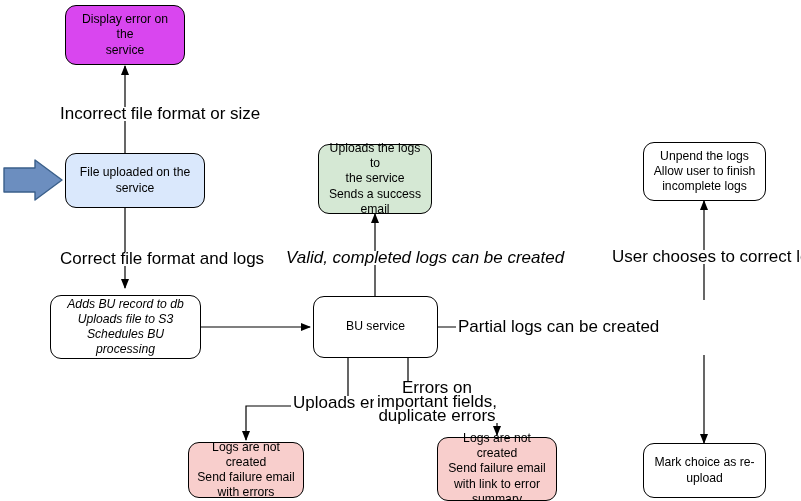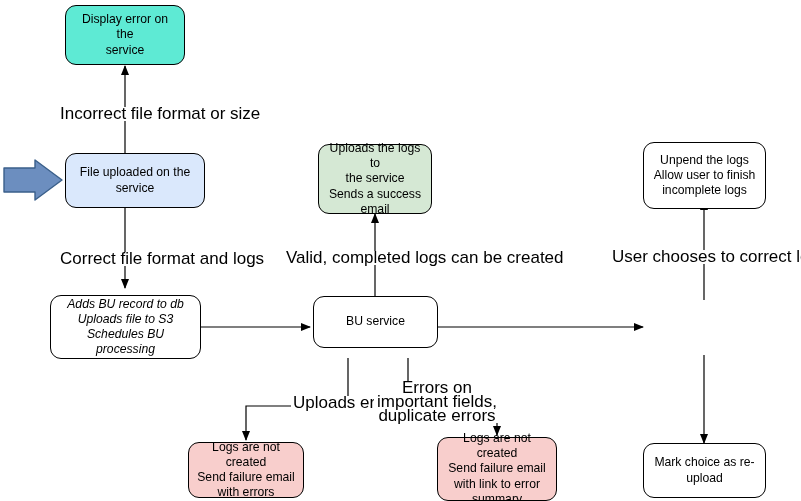--- a/index.html
+++ b/index.html
@@ -113,21 +113,21 @@
 
     <g>
       <line x1="704" y1="355" x2="704" y2="443" stroke="#000000" stroke-width="1.2" marker-end="url(#arrowhead)"></line>
     </g>
 
     <g>
       <path d="M4,168 L35,168 L35,160 L62,180 L35,200 L35,192 L4,192 z" fill="#6c8ebf" stroke="#3a5f8a" stroke-width="1.4" stroke-linejoin="round"></path>
     </g>
   </svg>
 
-  <div class="node" style="left:65px; top:5px; width:120px; height:60px; background:#5eead4;text-align:center;">
+  <div class="node" style="left:65px; top:5px; width:120px; height:60px; background:#d946ef;text-align:center;">
     <span class="node-text">Display error on the
 service</span>
   </div>
 
   <div class="node" style="left:65px; top:153px; width:140px; height:55px; background:#dae8fc;">
     <span class="node-text">File uploaded on the
 service</span>
   </div>
 
   <div class="node" style="left:50px; top:295px; width:151px; height:64px; background:#ffffff;font-style:italic;">
@@ -136,55 +136,56 @@
 Schedules BU processing</span>
   </div>
 
   <div class="node" style="left:318px; top:144px; width:114px; height:70px; background:#d5e8d4;">
     <span class="node-text">Uploads the logs to
 the service
 Sends a success
 email</span>
   </div>
 
-  <div class="node" style="left:313px; top:296px; width:125px; height:52px; background:#ffffff;">
+  <div class="node" style="left:313px; top:296px; width:125px; height:62px; background:#ffffff;">
     <span class="node-text">BU service</span>
   </div>
 
   <div class="node" style="left:188px; top:442px; width:116px; height:56px; background:#f8cecc;">
     <span class="node-text">Logs are not created
 Send failure email
 with errors</span>
   </div>
 
   <div class="node" style="left:437px; top:437px; width:120px; height:64px; background:#f8cecc;">
     <span class="node-text">Logs are not created
 Send failure email
 with link to error
 summary</span>
   </div>
 
-  <div class="node" style="left:643px; top:142px; width:123px; height:67px; background:#ffffff;">
+  <div class="node" style="left:643px; top:142px; width:123px; height:59px; background:#ffffff;">
     <span class="node-text">Unpend the logs
 Allow user to finish
 incomplete logs</span>
   </div>
 
 
   <div class="node" style="left:643px; top:443px; width:123px; height:55px; background:#ffffff;justify-content:flex-end;">
     <span class="node-text">Mark choice as re-
 upload</span>
   </div>
 
   <div class="edge-label nowrap" style="left:58px; top:107px;">Incorrect file format or size</div>
 
   <div class="edge-label nowrap" style="left:58px; top:252px;">Correct file format and logs</div>
 
-  <div class="edge-label nowrap" style="left:284px; top:251px;">Valid, completed logs can be created</div>
+  <div class="edge-label nowrap" style="left:284px; top:251px;font-style:italic;">Valid, completed logs can be created</div>
 
+  <div class="edge-label nowrap" style="left:456px; top:320px;">Partial logs can be created</div>
 
   <div class="edge-label nowrap" style="left:291px; top:396px;">Uploads errors</div>
 
   <div class="edge-label" style="left:374px; top:381px; width:122px;">Errors on important fields,
 duplicate errors</div>
 
   <div class="edge-label nowrap" style="left:610px; top:250px;">User chooses to correct logs on service</div>
 
 
 </div>

